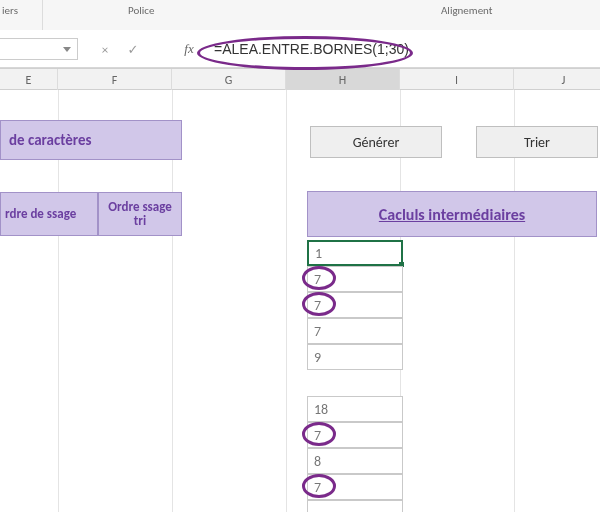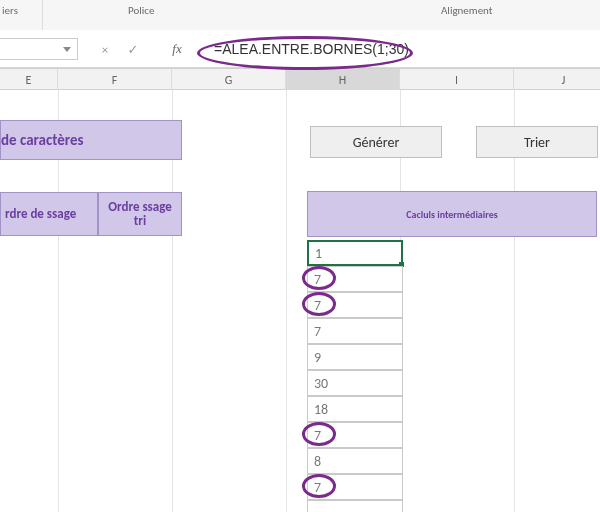--- a/index.html
+++ b/index.html
@@ -20,21 +20,21 @@
   .colhdr { position:absolute; left:0; right:0; top:68px; height:22px; background:#f2f2f2; border-top:1px solid #d0d0d0; border-bottom:1px solid #d0d0d0;}
   .ch { position:absolute; top:0; height:22px; line-height:22px; text-align:center; color:#666; font-size:12px; border-right:1px solid #dcdcdc;}
   .ch.sel { background:#d8d8d8;}
   
   .grid { position:absolute; left:0; right:0; top:90px; bottom:0; background:#fff;}
   .gline-v { position:absolute; top:0; bottom:0; width:0; border-left:1px solid #e4e4e4;}
   
   .purp-box { position:absolute; background:#d1c7e9; border:1px solid #a292c8; display:flex; align-items:center; justify-content:center; text-align:center; color:#6b3fa0; font-weight:bold;}
   .purp-box.small { font-size:13px; line-height:1.1; padding:8px 4px; justify-content:flex-start;}
   .purp-box.title { font-size:15px;}
-  .purp-box.big { font-size:10px;}
+  .purp-box.big { font-size:16px;text-decoration:underline;}
   
   .xl-btn { position:absolute; height:32px; background:#efefef; border:1px solid #bfbfbf; display:flex; align-items:center; justify-content:center; font-size:14px; color:#333;}
   
   .cell { position:absolute; height:26px; width:96px; border:1px solid #c9c9c9; background:#fff; color:#777; font-size:14px; padding-left:6px; display:flex; align-items:center;}
   .cell.sel { border:2px solid #1f7246;}
   .cell.sel::after { content:""; position:absolute; right:-3px; bottom:-3px; width:5px; height:5px; background:#1f7246;}
   
   .oval { position:absolute; border:3px solid #7a2a8a; border-radius:50%; background:transparent; pointer-events:none;}
 </style>
 </head>
@@ -52,21 +52,21 @@
     <div class="namebox">
       <span></span>
       <span class="nb-dd"></span>
     </div>
     <div class="fxbtn" style="left:92px;">
         <span>×</span>
       </div>
     <div class="fxbtn" style="left:120px;">
         <span>✓</span>
       </div>
-    <div class="fxbtn enabled" style="left:164px;">
+    <div class="fxbtn enabled" style="left:176px;">
         <span class="fx-label">fx</span>
       </div>
     <input class="formula-input" value="=ALEA.ENTRE.BORNES(1;30)" style="">
   </div>
 
   <div class="colhdr">
     <div class="ch" style="left:0;   width:58px;">E</div>
     <div class="ch" style="left:58px; width:114px;">F</div>
     <div class="ch" style="left:172px;width:114px;">G</div>
     <div class="ch sel" style="left:286px;width:114px;">H</div>
@@ -75,38 +75,37 @@
   </div>
 
   <div class="grid">
 
     <div class="gline-v" style="left:58px;"></div>
     <div class="gline-v" style="left:172px;"></div>
     <div class="gline-v" style="left:286px;"></div>
     <div class="gline-v" style="left:400px;"></div>
     <div class="gline-v" style="left:514px;"></div>
 
-    <div class="purp-box title" style="left:0; top:30px; width:182px; height:40px; justify-content:flex-start; ">de caractères</div>
+    <div class="purp-box title" style="left:0; top:30px; width:182px; height:40px; justify-content:flex-start; padding-left:8px;">de caractères</div>
 
     <div class="purp-box small" style="left:0;   top:102px; width:98px;  height:44px;">rdre de
 ssage</div>
     <div class="purp-box small" style="left:98px;top:102px; width:84px;  height:44px;">Ordre
 ssage tri</div>
 
     <div class="xl-btn" style="left:310px; top:36px; width:132px;">Générer</div>
     <div class="xl-btn" style="left:476px; top:36px; width:122px;">Trier</div>
 
     <div class="purp-box big" style="left:307px; top:101px; width:290px; height:46px;">Cacluls intermédiaires</div>
 
     <div class="cell sel" style="left:307px; top:150px;">1</div>
     <div class="cell" style="left:307px; top:176px;">7</div>
     <div class="cell" style="left:307px; top:202px;">7</div>
     <div class="cell" style="left:307px; top:228px;">7</div>
     <div class="cell" style="left:307px; top:254px;">9</div>
-    <div class="cell" style="left:307px; top:280px;">30</div>
     <div class="cell" style="left:307px; top:306px;">18</div>
     <div class="cell" style="left:307px; top:332px;">7</div>
     <div class="cell" style="left:307px; top:358px;">8</div>
     <div class="cell" style="left:307px; top:384px;">7</div>
     <div class="cell" style="left:307px; top:410px; border-bottom:0;"></div>
   </div>
 
   <div class="oval" style="left:197px; top:36px;  width:216px; height:34px;"></div>
   <div class="oval" style="left:302px; top:266px; width:34px;  height:24px;"></div>
   <div class="oval" style="left:302px; top:292px; width:34px;  height:24px;"></div>

